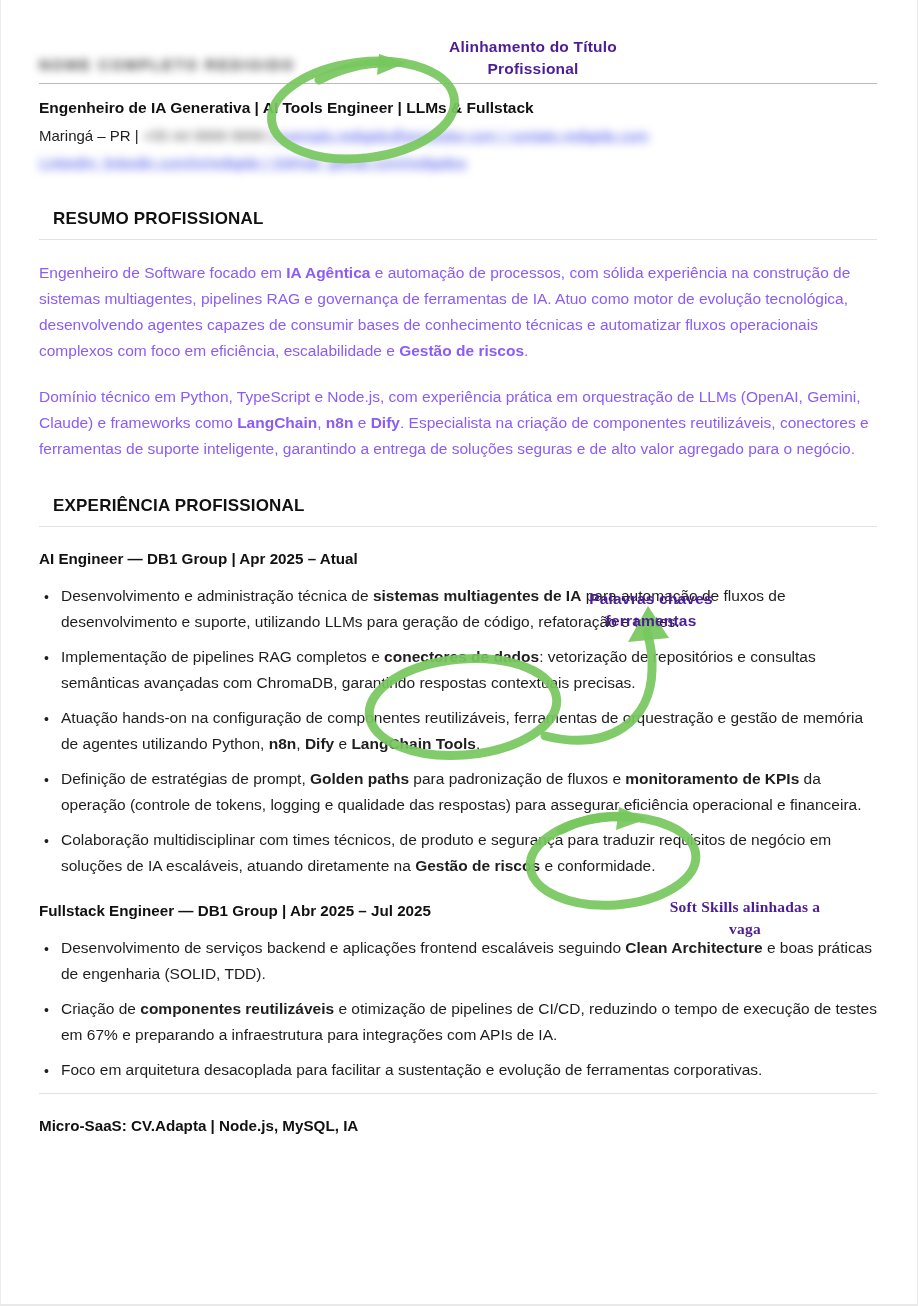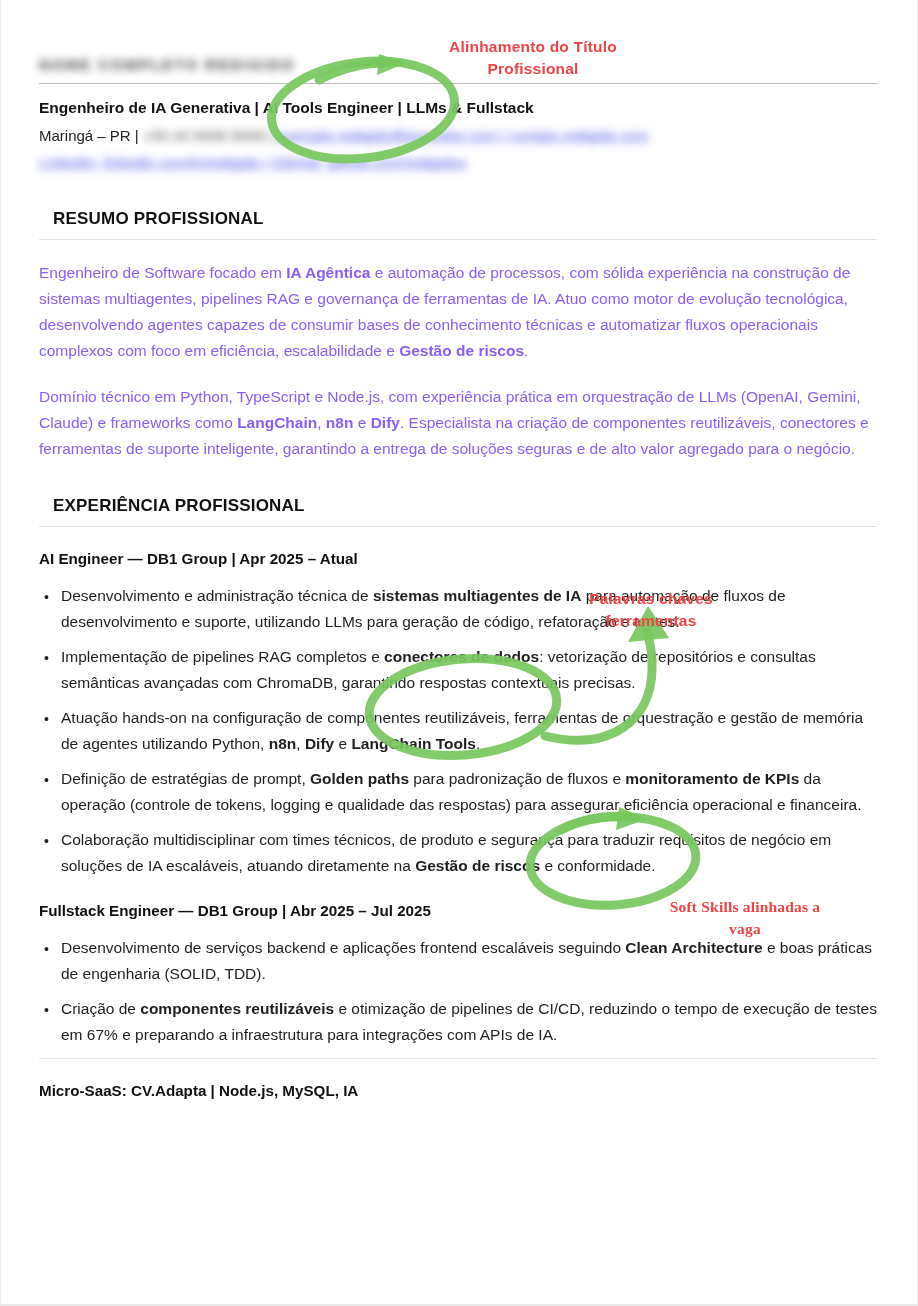--- a/index.html
+++ b/index.html
@@ -41,21 +41,21 @@
   }
   ul.bullets li::before{
     content:"\2022";position:absolute;left:5px;top:1px;font-size:14px;color:#1e1e1e;
   }
   b{font-weight:700;}
   
   .overlay{position:absolute;left:0;top:0;width:918px;height:1306px;pointer-events:none;z-index:3;}
   .g-stroke{fill:none;stroke:#77c75f;stroke-width:9;stroke-linecap:round;opacity:.93;}
   .g-fill{fill:#77c75f;stroke:none;opacity:.93;}
   .ann{
-    position:absolute;z-index:4;color:#ef4444;font-weight:700;
+    position:absolute;z-index:4;color:#4c1d95;font-weight:700;
     font-size:15.5px;line-height:21.5px;text-align:center;letter-spacing:.2px;
   }
   .ann1{left:412px;top:36px;width:240px;}
   .ann2{left:555px;top:544px;width:190px;margin-top:44px;}
   .ann3{left:634px;top:896px;width:220px;font-family:Liberation Serif, serif;}
 </style>
 </head>
 <body>
 
 <div class="page">
@@ -122,20 +122,21 @@
         <li><span>Atuação hands-on na configuração de componentes reutilizáveis, ferramentas de orquestração e gestão de memória de agentes utilizando Python, </span><b>n8n</b><span>, </span><b>Dify</b><span> e </span><b>LangChain Tools</b><span>.</span></li>
         <li><span>Definição de estratégias de prompt, </span><b>Golden paths</b><span> para padronização de fluxos e </span><b>monitoramento de KPIs</b><span> da operação (controle de tokens, logging e qualidade das respostas) para assegurar eficiência operacional e financeira.</span></li>
         <li><span>Colaboração multidisciplinar com times técnicos, de produto e segurança para traduzir requisitos de negócio em soluções de IA escaláveis, atuando diretamente na </span><b>Gestão de riscos</b><span> e conformidade.</span></li>
       </ul>
 
     <div class="job-title">Fullstack Engineer — DB1 Group | Abr 2025 – Jul 2025</div>
     <ul class="bullets">
 
     <li><span>Desenvolvimento de serviços backend e aplicações frontend escaláveis seguindo </span><b>Clean Architecture</b><span> e boas práticas de engenharia (SOLID, TDD).</span></li>
         <li><span>Criação de </span><b>componentes reutilizáveis</b><span> e otimização de pipelines de CI/CD, reduzindo o tempo de execução de testes em 67% e preparando a infraestrutura para integrações com APIs de IA.</span></li>
+        <li><span>Foco em arquitetura desacoplada para facilitar a sustentação e evolução de ferramentas corporativas.</span></li>
       </ul>
   </section>
 
   <section>
     <div class="h-rule"></div>
     <div class="job-title">Micro-SaaS: CV.Adapta | Node.js, MySQL, IA</div>
   </section>
 
 </div>
 

